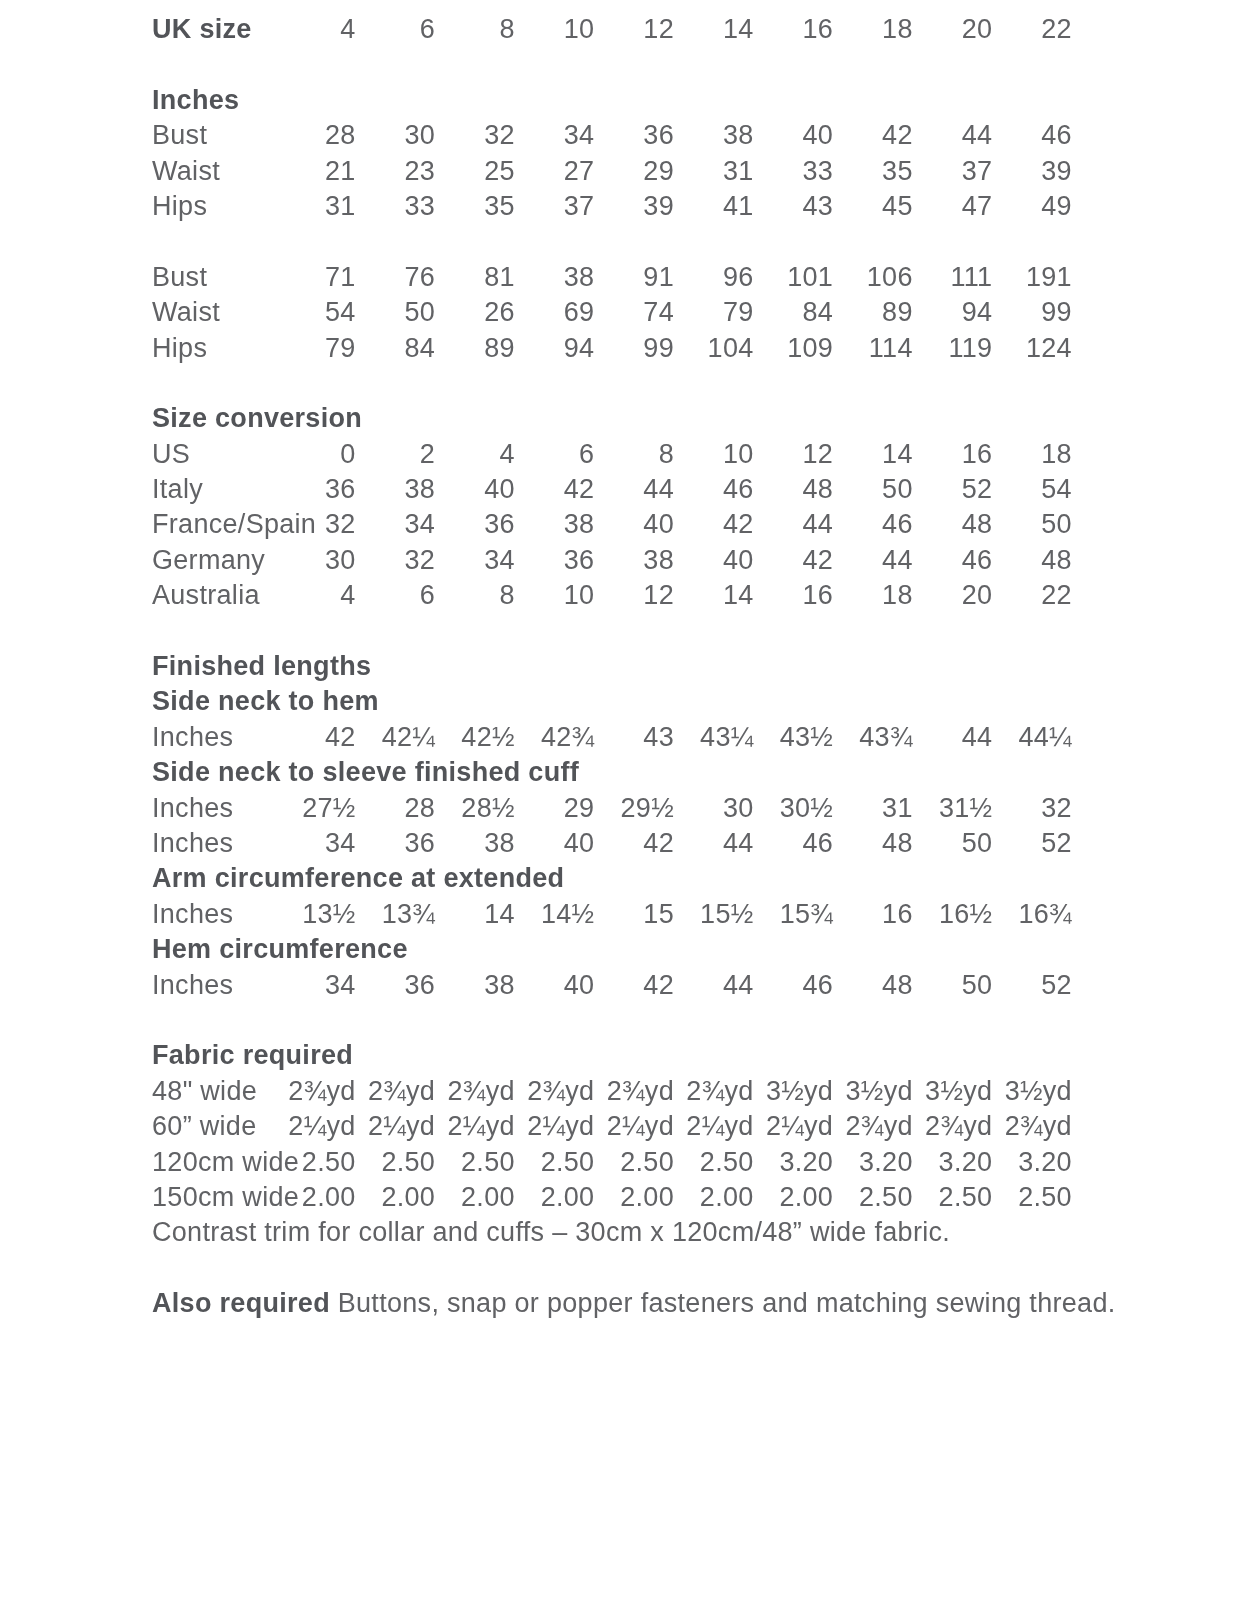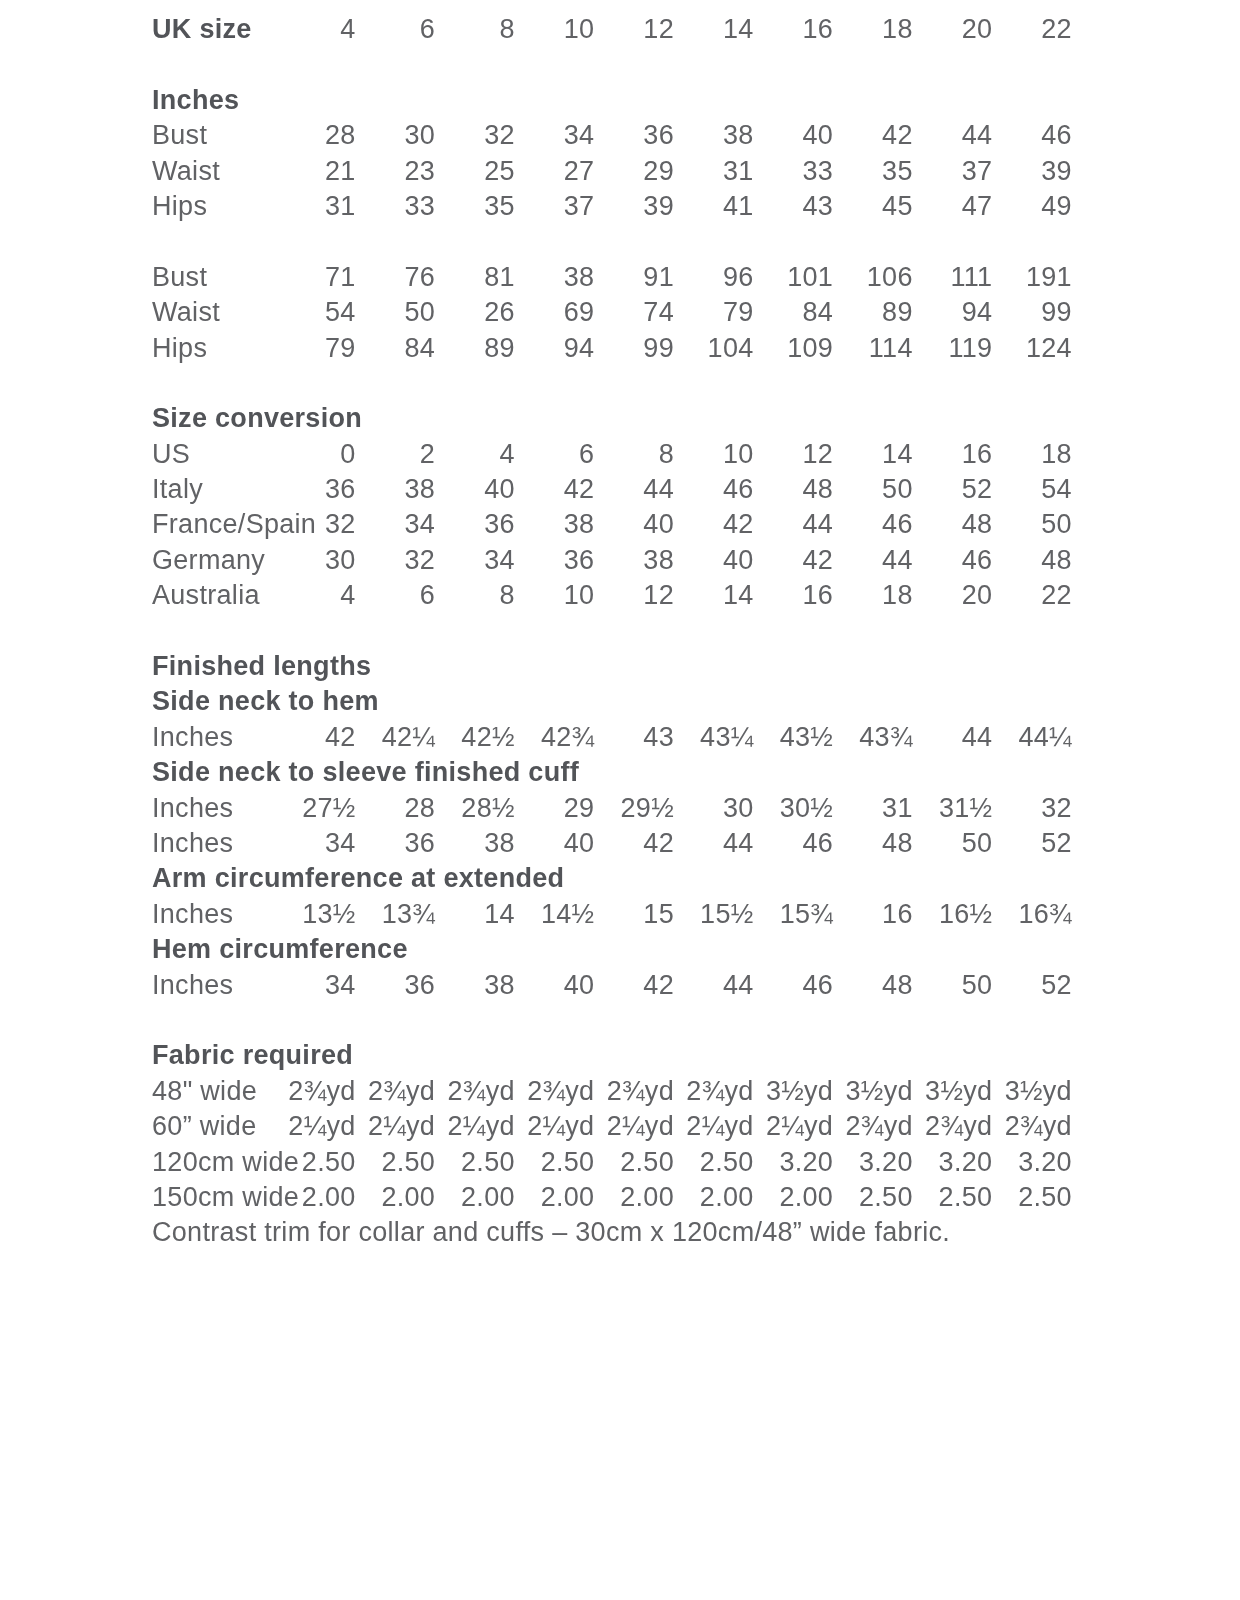--- a/index.html
+++ b/index.html
@@ -352,14 +352,15 @@
       <span class="cell">2.00</span>
       <span class="cell">2.00</span>
       <span class="cell">2.50</span>
       <span class="cell">2.50</span>
       <span class="cell">2.50</span>
     </div>
   <div class="line">Contrast trim for collar and cuffs – 30cm x 120cm/48” wide fabric.</div>
 
   <div class="gap"></div>
 
+  <p class="notes"><span class="b">Also required</span><span> Buttons, snap or popper fasteners and matching sewing thread.</span></p>
 
 </div>
 
 </body></html>

